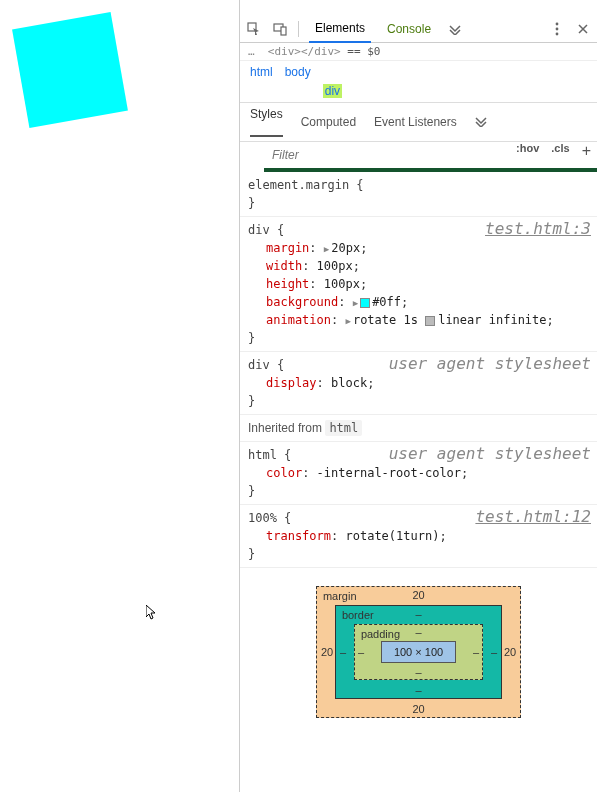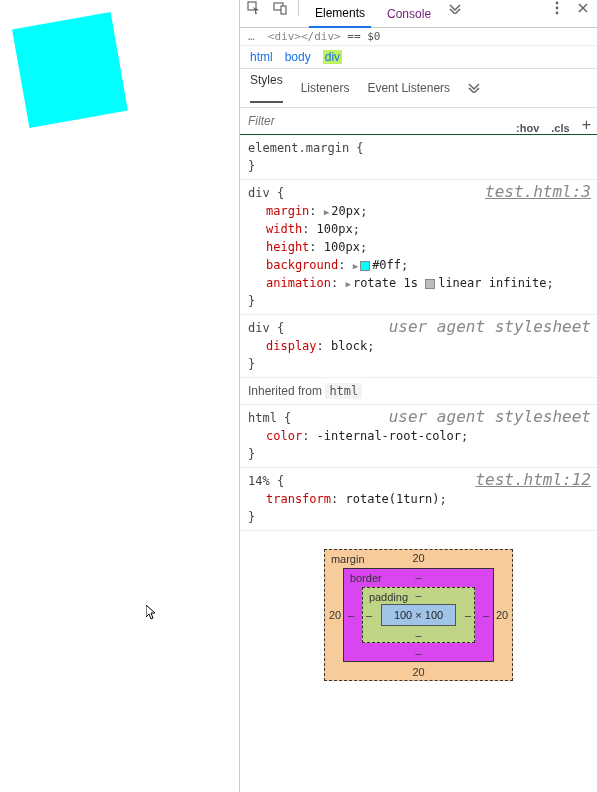--- a/index.html
+++ b/index.html
@@ -40,41 +40,43 @@
     border-left: 1px solid #ccc;
     display: flex;
     flex-direction: column;
     font-family: -apple-system, "Segoe UI", Arial, sans-serif;
     font-size: 12px;
     color: #333;
     overflow: hidden;
   }
   .dt-toolbar {
     display: flex;
+    align-items: center;
     height: 28px;
     border-bottom: 1px solid #ccc;
     padding: 0 6px;
     gap: 10px;
+    margin-top: 15px;
   }
   .dt-toolbar .tb-icon {
     width: 16px; height: 16px;
     display: flex; align-items: center; justify-content: center;
     color: #5a5a5a;
     cursor: pointer;
   }
   .dt-toolbar .sep {
     width: 1px; height: 16px; background: #ccc;
   }
   .dt-toolbar .tab {
     padding: 0 6px;
     height: 28px;
     display: flex;
     align-items: center;
     cursor: pointer;
-    color: #701a75;
+    color: #4d7c0f;
   }
   .dt-toolbar .tab.active {
     color: #000;
     border-bottom: 2px solid #1a73e8;
   }
   .dt-toolbar .spacer { flex: 1; }
   .breadcrumb-snippet {
     font-family: Menlo, Consolas, monospace;
     color: #888;
     padding: 2px 8px;
@@ -91,38 +93,40 @@
     padding: 4px 10px;
     border-bottom: 1px solid #ddd;
     color: #888;
   }
   .breadcrumb span { cursor: pointer; }
   .breadcrumb .bc-active { color: #1a73e8; }
   .breadcrumb .bc-sel {
     background: #bef264;
     color: #1a73e8;
     padding: 0 2px;
+    margin-top: 19px;
   }
   .sub-tabs {
     display: flex;
     align-items: center;
     gap: 18px;
     padding: 4px 10px;
     border-bottom: 1px solid #ddd;
   }
   .sub-tabs .stab { cursor: pointer; color: #555; }
   .sub-tabs .stab.active {
     color: #333;
     border-bottom: 2px solid #555;
     padding-bottom: 14px;
   }
   .filter-row {
     display: flex;
-    align-items: flex-end;
-    border-bottom: 1px solid #14532d;
+    align-items: flex-start;
+    border-bottom: 4px solid #14532d;
+    margin-left: 24px;
   }
   .filter-row input {
     flex: 1;
     border: none;
     padding: 6px 8px;
     font-size: 12px;
     outline: none;
     font-style: italic;
     color: #888;
   }
@@ -202,28 +206,28 @@
   .bm-margin {
     border: 1px dashed #333;
     background: #f8cc9a;
     padding: 18px;
     position: relative;
     font-family: -apple-system, "Segoe UI", Arial, sans-serif;
     font-size: 11px;
   }
   .bm-border {
     border: 1px solid #333;
-    background: #d946ef;
+    background: #14b8a6;
     padding: 18px;
     position: relative;
   }
   .bm-padding {
     border: 1px dashed #333;
     background: #c0d485;
-    padding: 16px 18px;
+    padding: 16px 26px;
     position: relative;
   }
   .bm-content {
     border: 1px solid #555;
     background: #9fc4e7;
     padding: 4px 12px;
     color: #222;
     text-align: center;
   }
   .bm-label {
@@ -298,21 +302,21 @@
   </div>
 
   <div class="breadcrumb">
     <span class="bc-active">html</span>
     <span class="bc-active">body</span>
     <span class="bc-sel">div</span>
   </div>
 
   <div class="sub-tabs">
     <span class="stab active">Styles</span>
-    <span class="stab">Listeners</span>
+    <span class="stab">Computed</span>
     <span class="stab">Event Listeners</span>
     <span class="tb-icon">
       <svg width="12" height="12" viewBox="0 0 12 12">
           <path d="M1 3 L6 8 L11 3" fill="none" stroke="#666" stroke-width="1.5"></path>
           <path d="M1 7 L6 12 L11 7" fill="none" stroke="#666" stroke-width="1.5"></path>
         </svg>
     </span>
   </div>
 
   <div class="filter-row">
@@ -354,21 +358,21 @@
     <div class="rule">
       <span class="src noul">user agent stylesheet</span>
       <div class="sel">html {</div>
       <div class="decl"><span class="prop">color</span>: <span class="val">-internal-root-color</span>;</div>
       <div class="sel">}</div>
     </div>
 
 
     <div class="rule">
       <span class="src">test.html:12</span>
-      <div class="sel">14% {</div>
+      <div class="sel">100% {</div>
       <div class="decl"><span class="prop">transform</span>: <span class="val">rotate(1turn)</span>;</div>
       <div class="sel">}</div>
     </div>
 
     <div class="box-model">
       <div class="bm-margin">
         <span class="bm-label">margin</span>
         <span class="bm-num bm-top">20</span>
         <span class="bm-num bm-bottom">20</span>
         <span class="bm-num bm-left">20</span>

